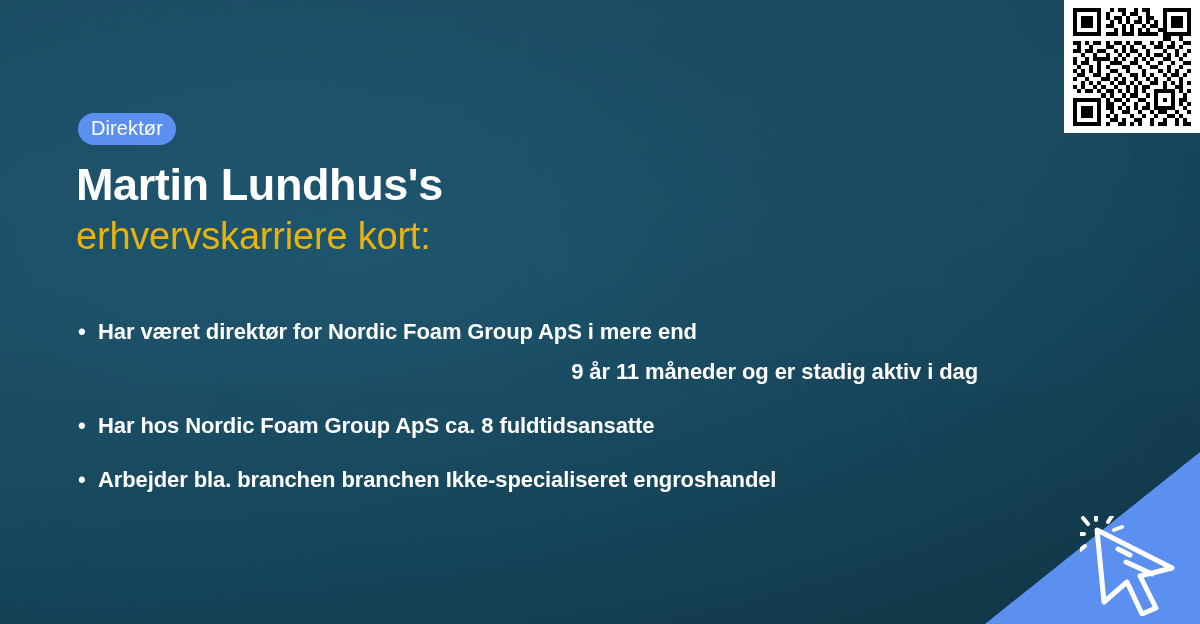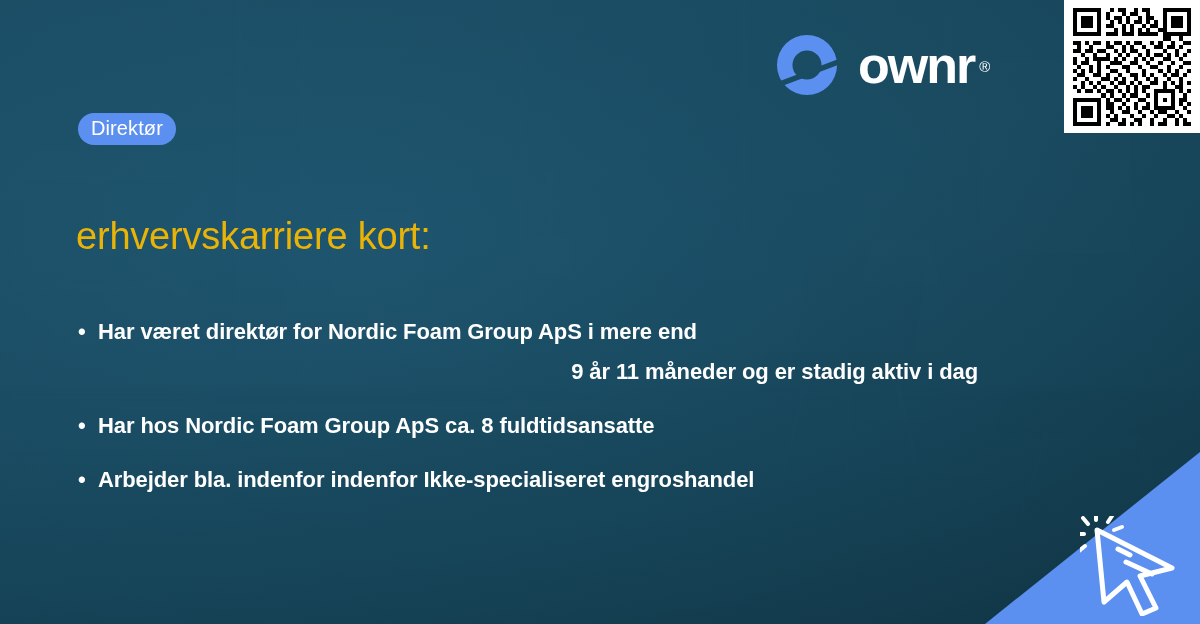--- a/index.html
+++ b/index.html
@@ -316,64 +316,46 @@
     <div class="floor-star fs4"></div>
 
     <div class="wash"></div>
     <div class="vignette"></div>
   </div>
 
   <div class="content">
 
     <div class="badge">Direktør</div>
 
+    <div class="title">Martin Lundhus's</div>
 
     <div class="subtitle">erhvervskarriere kort:</div>
 
     <div class="facts">
 
       <div class="fact">
         <span class="dot">•</span>
         <span class="fact-text">
           <span>Har været direktør for Nordic Foam Group ApS i mere end</span>
           <span class="fact-line2">9 år 11 måneder og er stadig aktiv i dag</span>
         </span>
       </div>
 
       <div class="fact">
         <span class="dot">•</span>
         <span class="fact-text">Har hos Nordic Foam Group ApS ca. 8 fuldtidsansatte</span>
       </div>
 
       <div class="fact">
         <span class="dot">•</span>
-        <span class="fact-text">Arbejder bla. indenfor indenfor Ikke-specialiseret engroshandel</span>
+        <span class="fact-text">Arbejder bla. branchen branchen Ikke-specialiseret engroshandel</span>
       </div>
 
     </div>
 
-    <div class="logo">
-      <svg class="logo-mark" viewBox="0 0 64 64">
-        <defs>
-          <clipPath id="diagcut-top">
-            <polygon points="0,0 64,0 64,26 0,50"></polygon>
-          </clipPath>
-          <clipPath id="diagcut-bottom">
-            <polygon points="0,56 64,32 64,64 0,64"></polygon>
-          </clipPath>
-        </defs>
-        <g fill="#5b90f0">
-          <path d="M32 1 A31 31 0 0 1 32 63 A31 31 0 0 1 32 1 Z M32 17 A15 15 0 0 0 32 47 A15 15 0 0 0 32 17 Z" fill-rule="evenodd" clip-path="url(#diagcut-top)"></path>
-          <path d="M32 1 A31 31 0 0 1 32 63 A31 31 0 0 1 32 1 Z M32 17 A15 15 0 0 0 32 47 A15 15 0 0 0 32 17 Z" fill-rule="evenodd" clip-path="url(#diagcut-bottom)"></path>
-        </g>
-      </svg>
-      <div class="logo-word">
-        <span>ownr</span><span class="logo-reg">®</span>
-      </div>
-    </div>
 
     <div class="qr-panel">
       <svg class="qr-code" viewBox="0 0 29 29" shape-rendering="crispEdges">
         <rect width="29" height="29" fill="#ffffff"></rect>
         <g fill="#000000">
 
           <rect x="0" y="0" width="7" height="1"></rect>
             <rect x="0" y="6" width="7" height="1"></rect>
           <rect x="0" y="0" width="1" height="7"></rect>
             <rect x="6" y="0" width="1" height="7"></rect>

